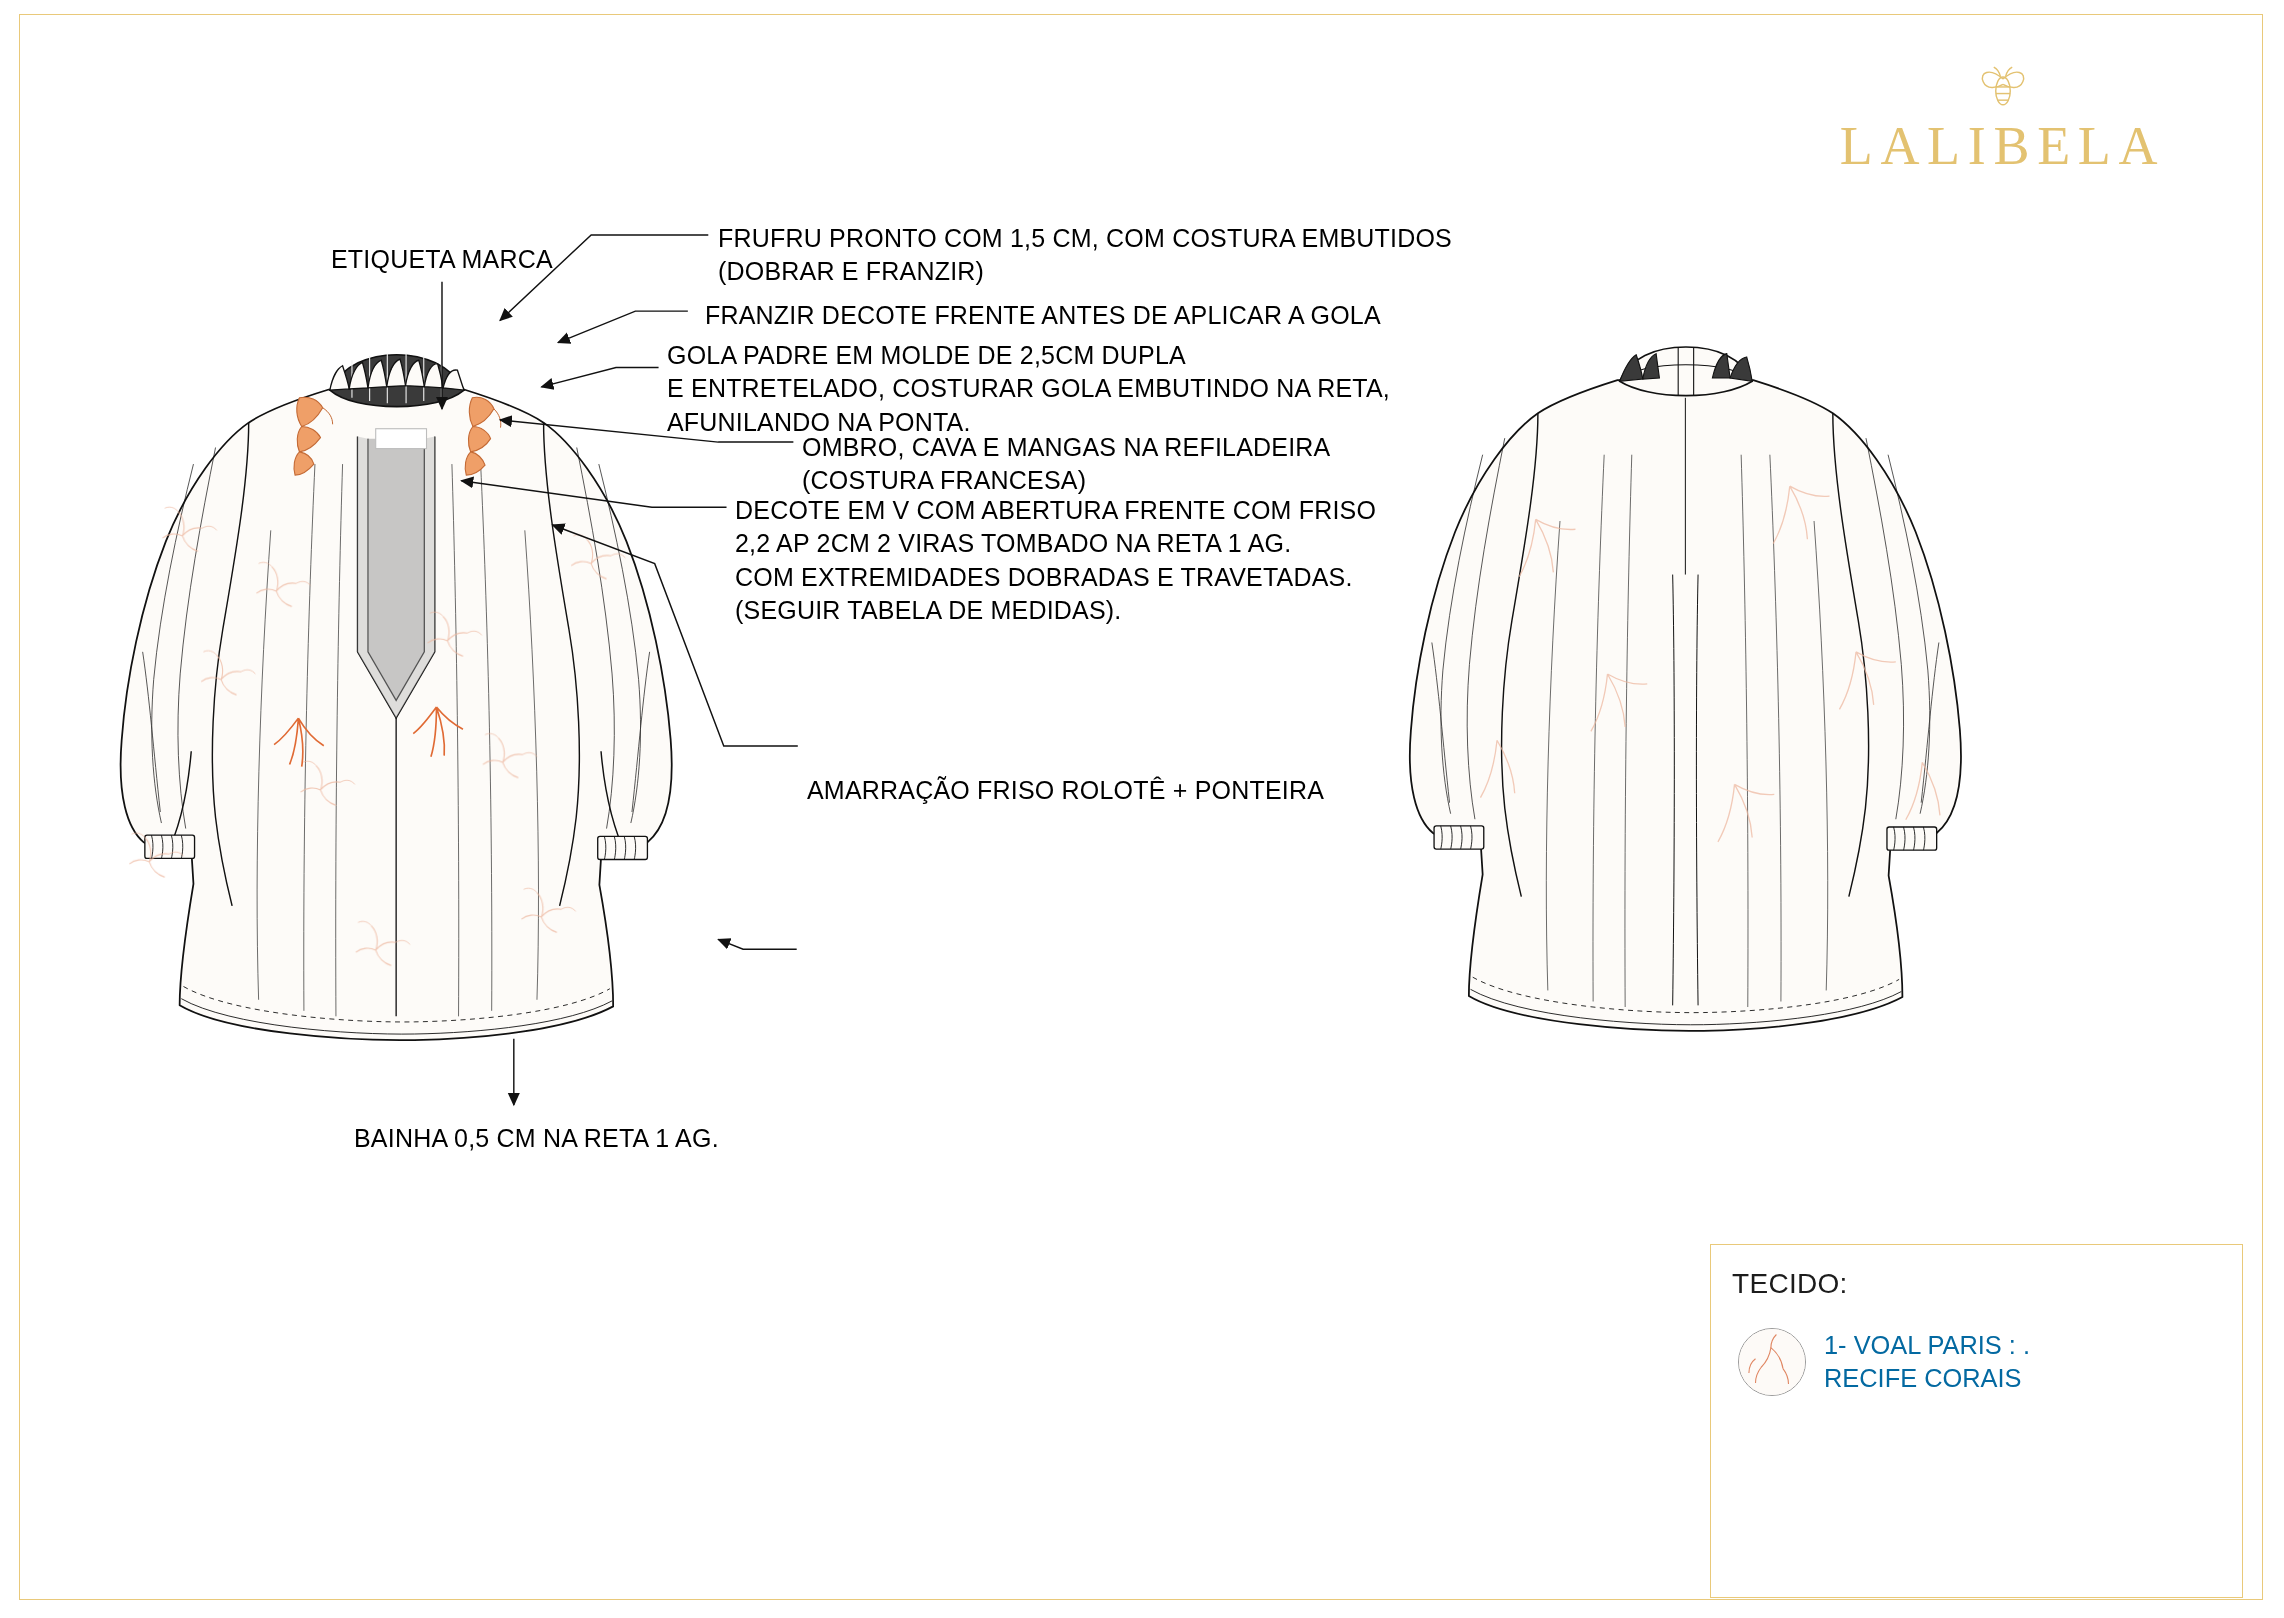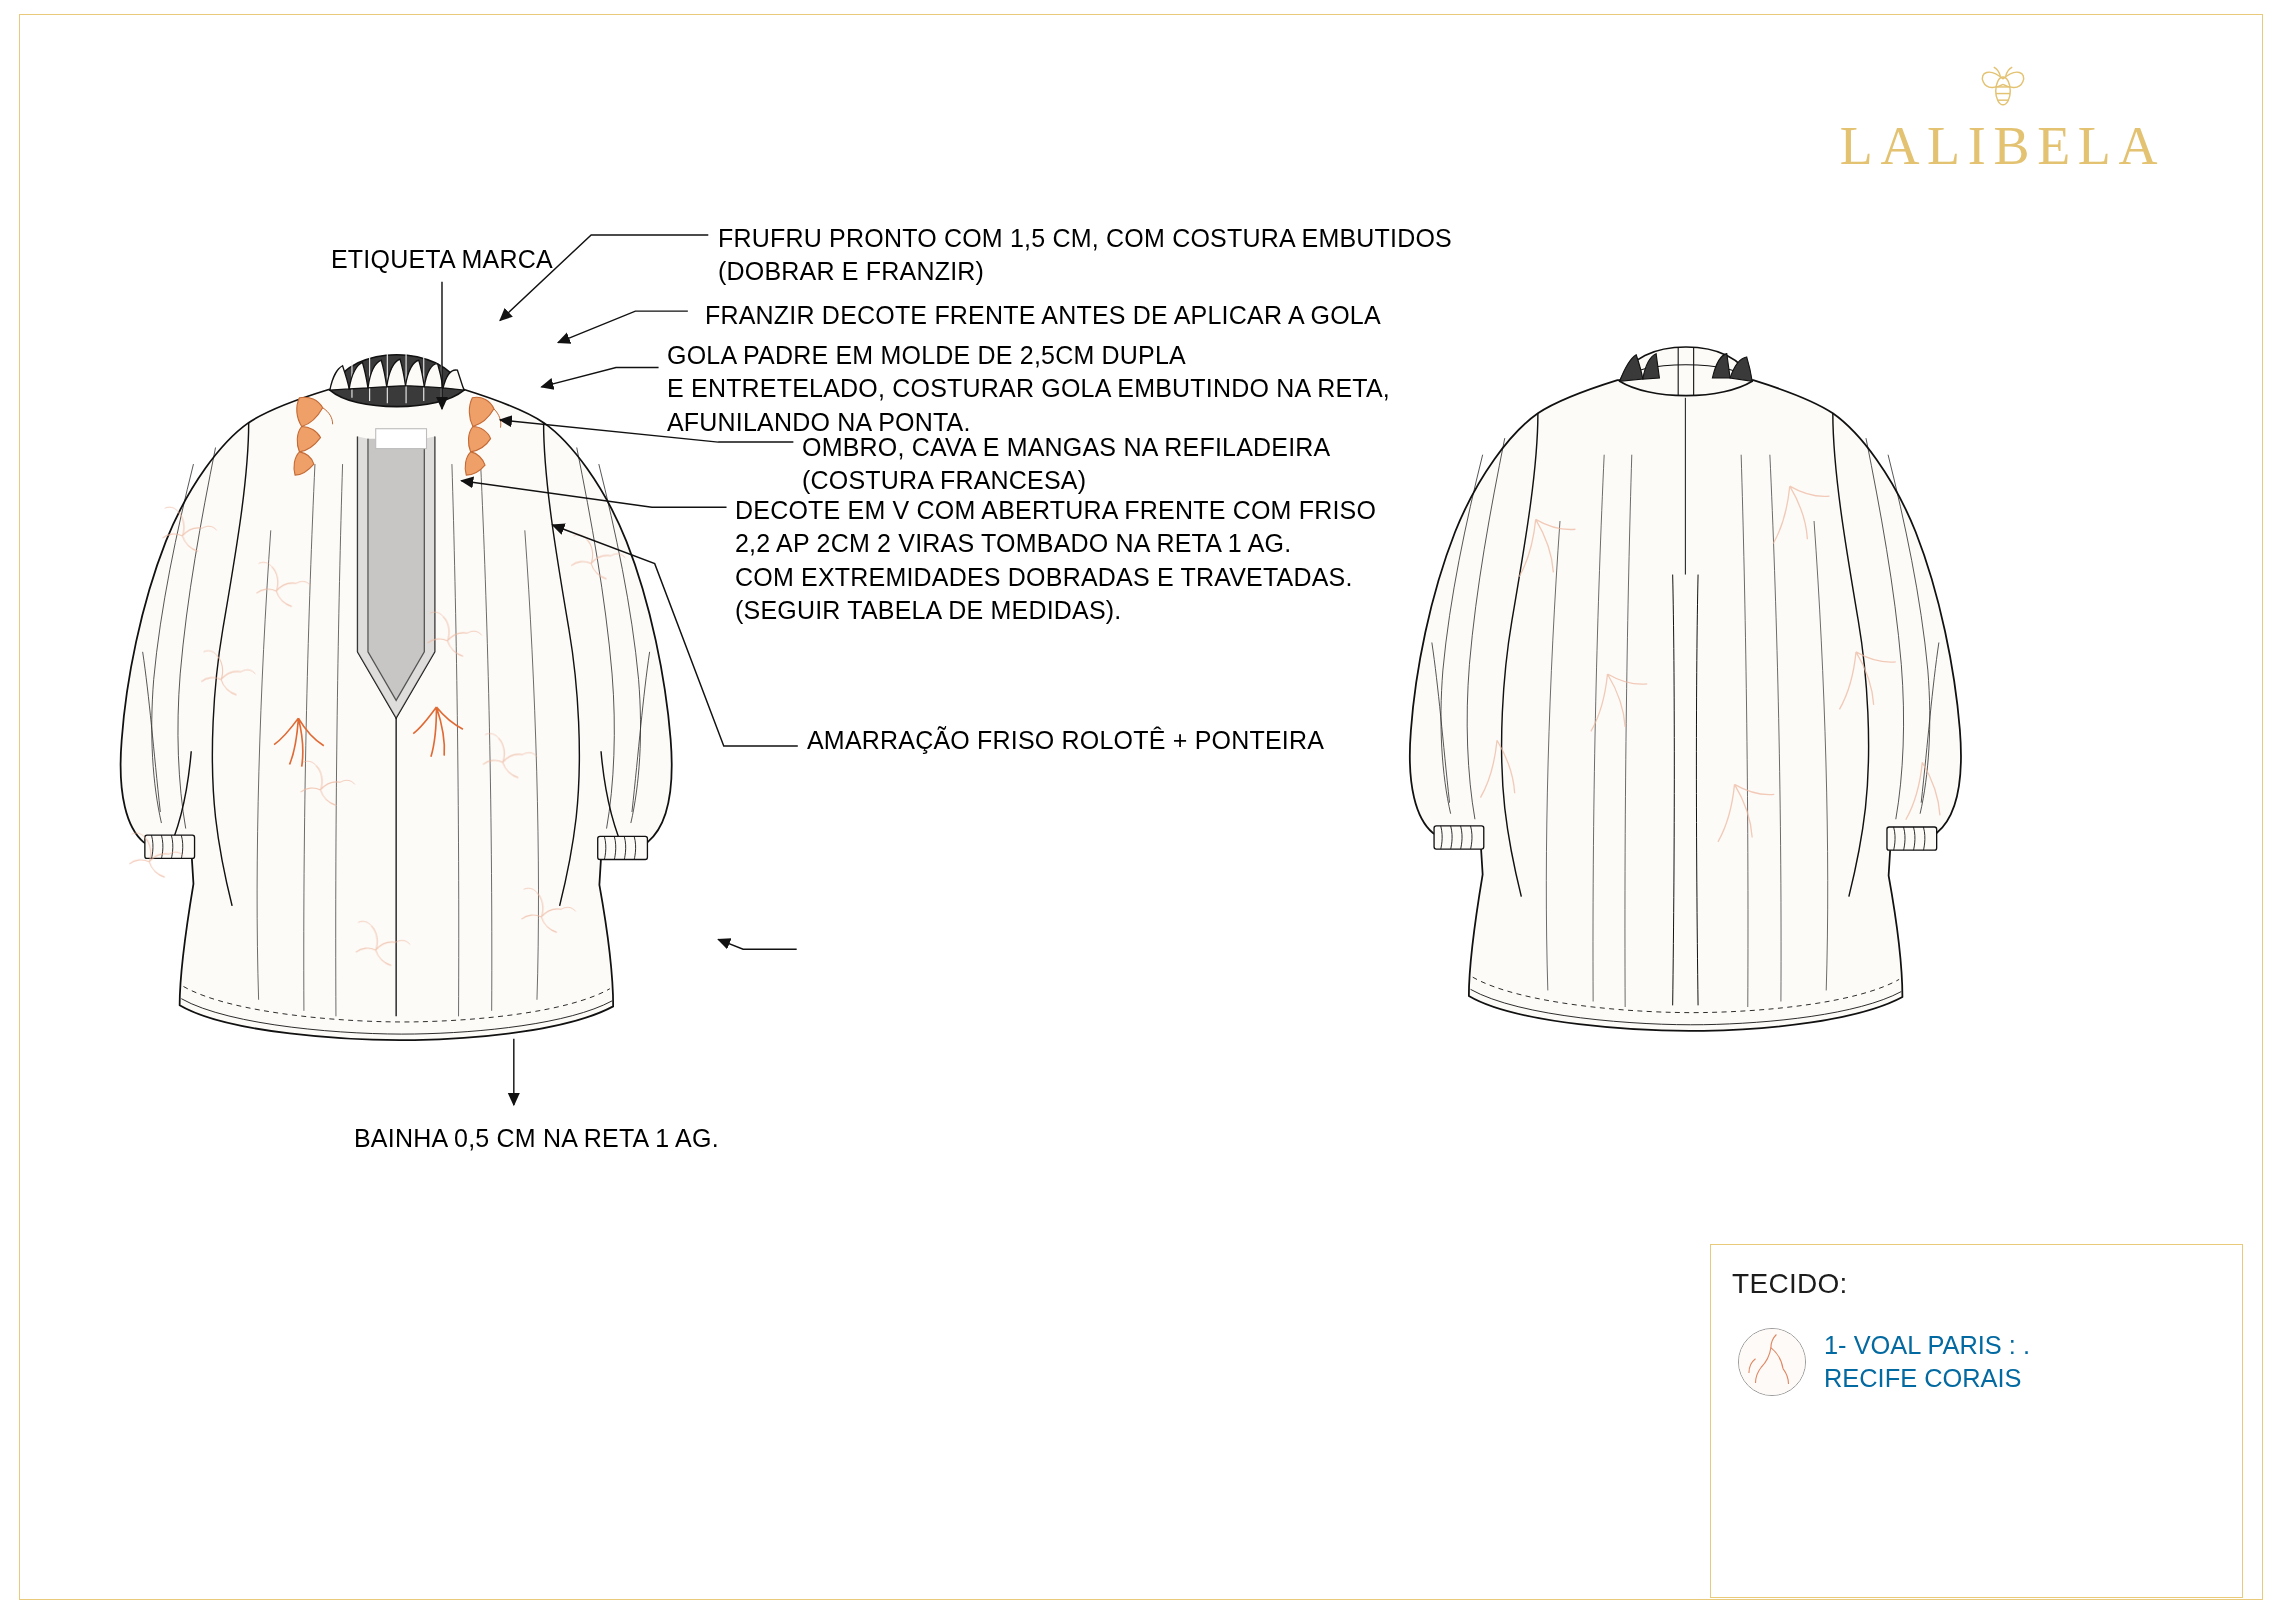--- a/index.html
+++ b/index.html
@@ -407,21 +407,21 @@
   <div class="note" style="left:697px; top:299px;margin-left:8px;">FRANZIR DECOTE FRENTE ANTES DE APLICAR A GOLA</div>
   <div class="note" style="left:667px; top:339px;">GOLA  PADRE EM MOLDE DE 2,5CM DUPLA
 E ENTRETELADO, COSTURAR GOLA EMBUTINDO NA RETA,
 AFUNILANDO NA PONTA.</div>
   <div class="note" style="left:802px; top:431px;">OMBRO, CAVA E MANGAS NA REFILADEIRA
    (COSTURA FRANCESA)</div>
   <div class="note" style="left:735px; top:494px;">DECOTE EM V COM ABERTURA FRENTE COM FRISO
 2,2 AP 2CM 2 VIRAS TOMBADO NA RETA 1 AG.
 COM EXTREMIDADES DOBRADAS E TRAVETADAS.
 (SEGUIR TABELA DE MEDIDAS).</div>
-  <div class="note" style="left:807px; top:724px;">AMARRAÇÃO FRISO ROLOTÊ + PONTEIRA</div>
+  <div class="note" style="left:807px; top:774px;">AMARRAÇÃO FRISO ROLOTÊ + PONTEIRA</div>
   <div class="note" style="left:354px; top:1122px;text-align:center;">BAINHA 0,5 CM NA RETA 1 AG.</div>
 
   <div id="fabric-box">
     <div class="title">TECIDO:</div>
     <div class="swatch">
       <svg width="66" height="66" viewBox="0 0 120 120">
         <rect width="120" height="120" fill="#fdfaf7"></rect>
         <g stroke="#e08763" stroke-width="2" fill="none">
           <path d="M58 34 C56 48 50 60 40 70 M58 34 C70 44 78 58 80 72 M58 34 C58 24 62 16 68 10"></path>
           <path d="M40 70 C34 78 30 88 30 98 M80 72 C86 80 90 90 90 100"></path>

